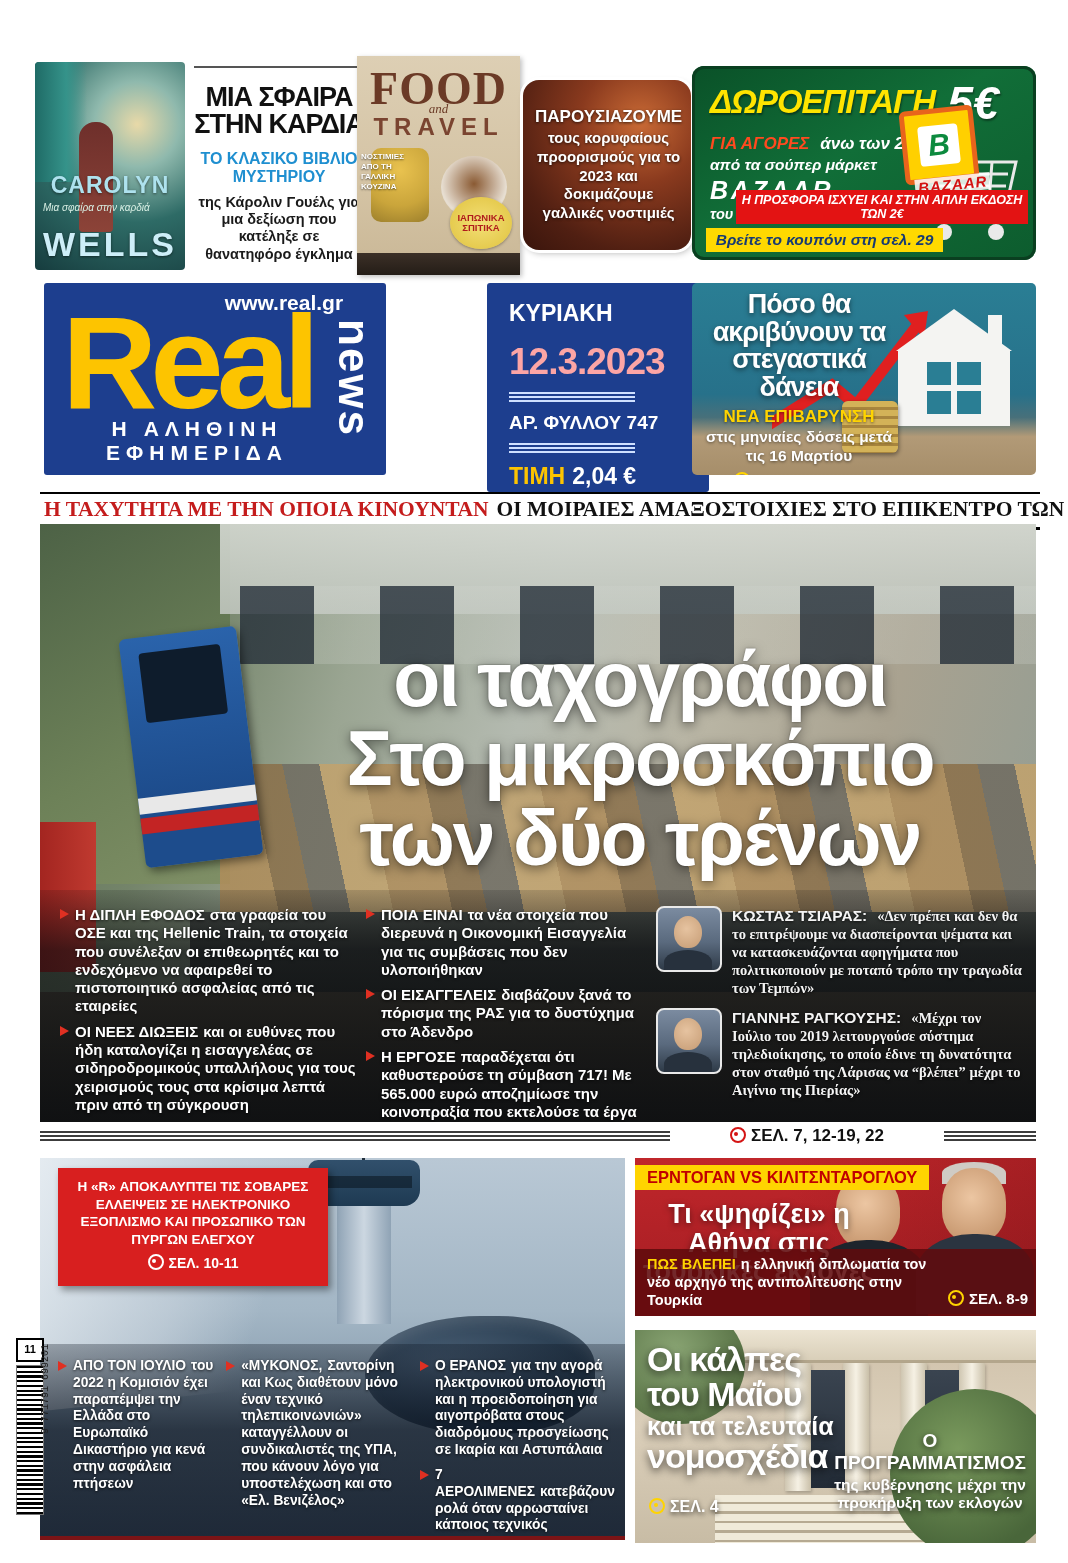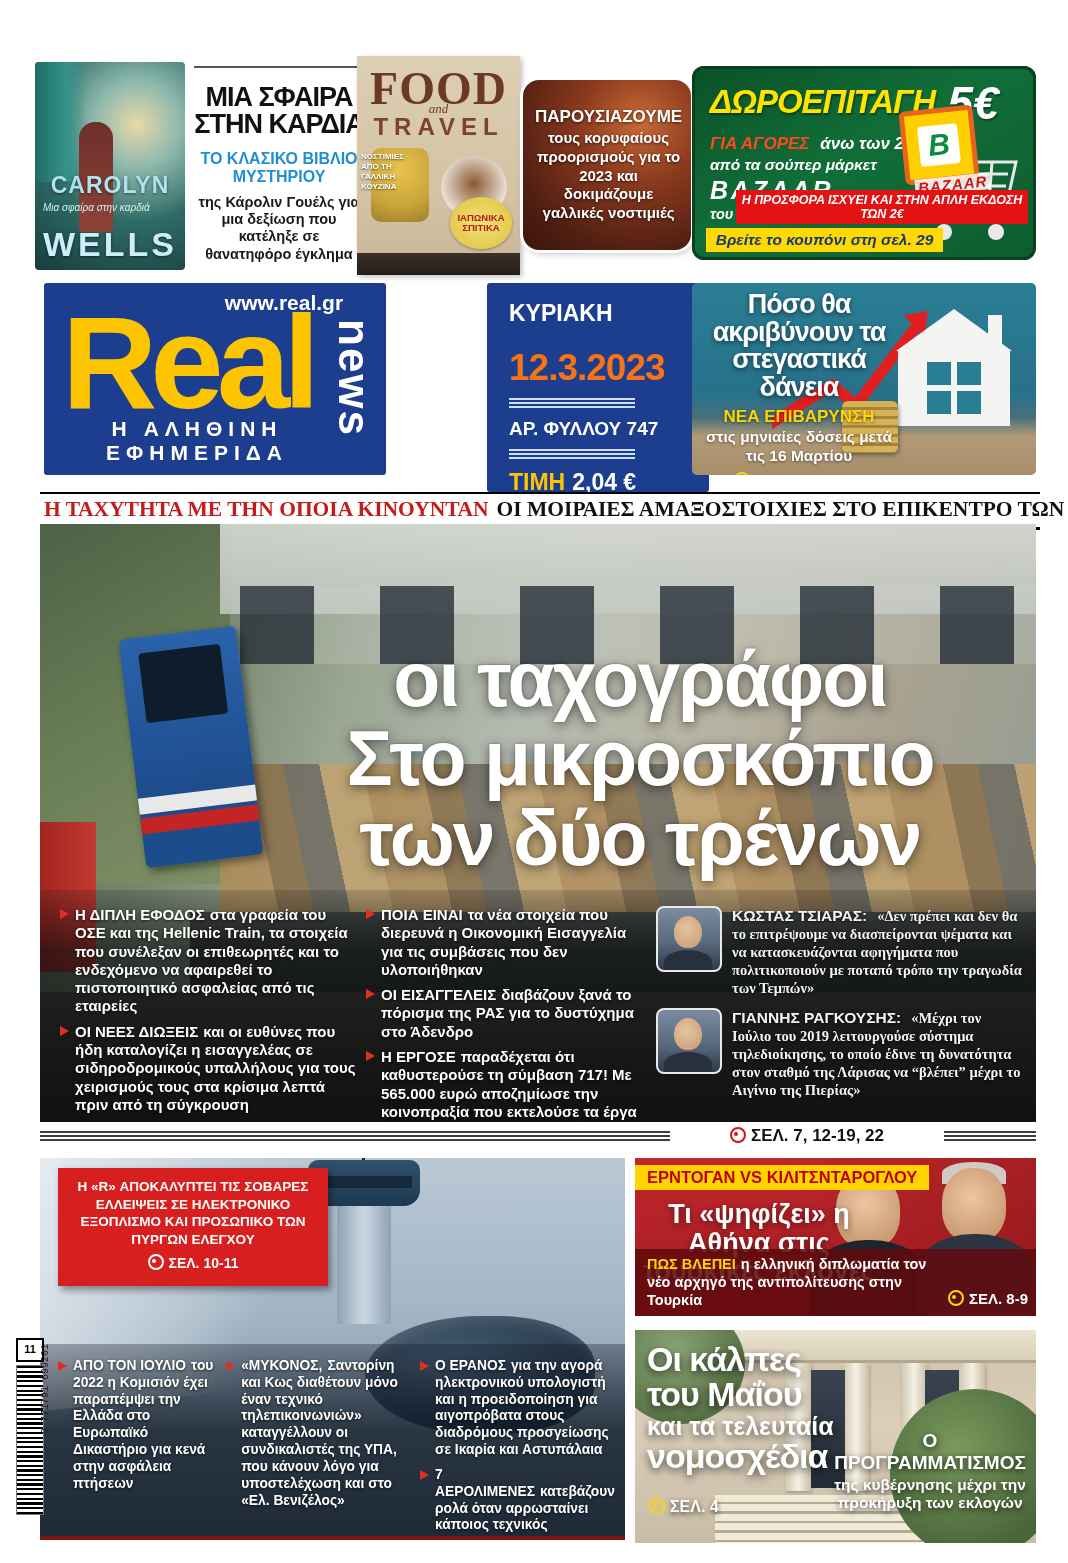--- a/index.html
+++ b/index.html
@@ -64,21 +64,21 @@
 
   
   .logo-box{position:absolute;left:44px;top:283px;width:342px;height:192px;background:#1d3e8e;border-radius:3px;overflow:hidden;}
   .lb-url{position:absolute;top:8px;left:130px;width:220px;text-align:center;color:#fff;font-weight:900;font-size:21px;}
   .lb-real{position:absolute;left:18px;top:14px;color:#fdc400;font-size:132px;font-weight:900;letter-spacing:-7px;line-height:1;}
   .lb-news{position:absolute;right:10px;top:36px;writing-mode:vertical-rl;color:#fff;font-size:44px;font-weight:700;letter-spacing:2px;line-height:1;}
   .lb-tagline{position:absolute;bottom:10px;left:0;right:36px;text-align:center;color:#fff;font-weight:700;font-size:21px;letter-spacing:6px;}
 
   .date-box{position:absolute;left:487px;top:283px;width:200px;height:192px;background:#1d3e8e;border-radius:3px;padding:17px 0 0 22px;}
   .db-day{color:#fff;font-weight:900;font-size:23px;}
-  .db-date{color:#f97316;font-weight:900;font-size:37px;letter-spacing:-1px;margin-top:20px;}
+  .db-date{color:#fca5a5;font-weight:900;font-size:37px;letter-spacing:-1px;margin-top:14px;}
   .db-rules{width:126px;height:11px;margin:9px 0;background:repeating-linear-gradient(180deg,#cfe0ff 0 1.6px,transparent 1.6px 4.2px);}
   .db-issue{color:#fff;font-weight:900;font-size:19px;}
   .db-price{margin-top:8px;font-size:23px;font-weight:900;color:#fff;}
   .db-price-label{color:#fdc400;margin-right:7px;}
 
   .money-box{position:absolute;left:692px;top:283px;width:344px;height:192px;border-radius:5px;overflow:hidden;
     background:linear-gradient(180deg,#2a7e94 0%,#27718a 58%,#48707a 70%,#b29a77 80%,#a68e6a 100%);}
   .mb-arrow{position:absolute;left:80px;top:6px;width:200px;height:160px;}
   .mb-house{position:absolute;right:18px;top:26px;width:128px;}
   .mb-roof{width:0;height:0;margin:0 auto;border-left:58px solid transparent;border-right:58px solid transparent;border-bottom:42px solid #f4f4f2;}

